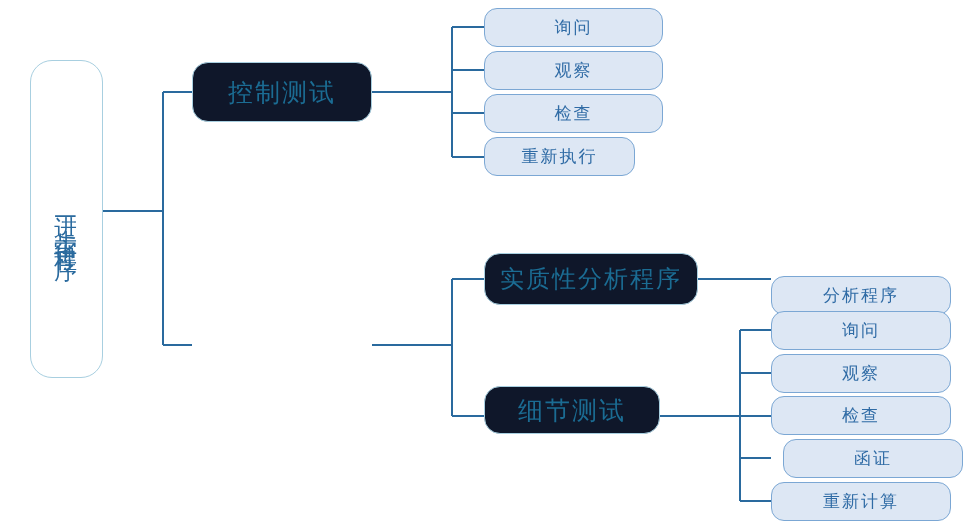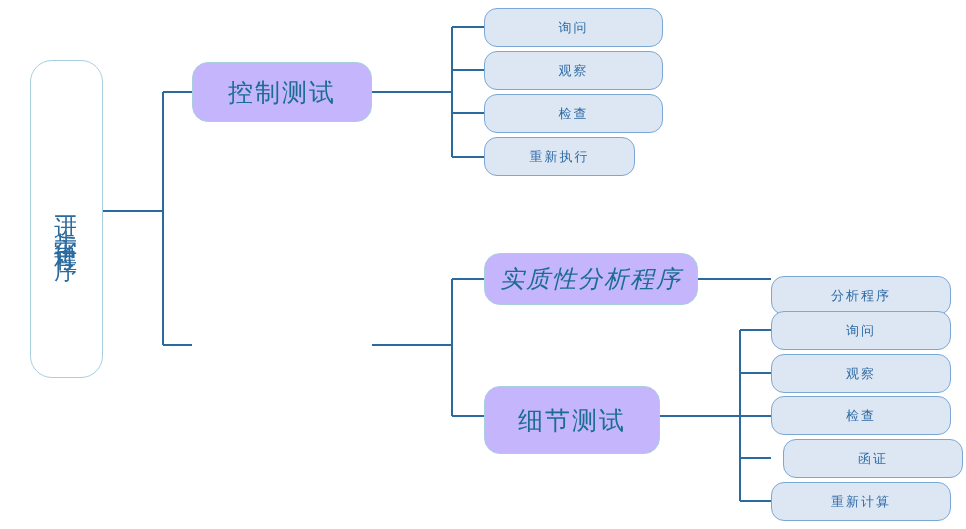--- a/index.html
+++ b/index.html
@@ -44,36 +44,35 @@
     writing-mode: vertical-rl;
     text-orientation: upright;
     letter-spacing: 7px;
     font-size: 23px;
     color: #2a6a9e;
     padding-top: 6px;
   }
   
   .node--branch {
     border: 1.5px solid #a8cfe0;
-    background: #c4b5fd;
+    background: #0f172a;
     border-radius: 16px;
     font-size: 25px;
     color: #1b6c93;
     letter-spacing: 2px;
   }
   .node--branch-sm {
     font-size: 24px;
-    font-style: italic;
   }
   
   .node--leaf {
     border: 1.2px solid #7ba7d4;
     background: #dde7f4;
     border-radius: 13px;
-    font-size: 13px;
+    font-size: 17px;
     color: #2f6ba5;
     letter-spacing: 2px;
   }
 </style>
 </head>
 <body>
 
 <div id="canvas">
 
   <svg id="connectors" viewBox="0 0 966 529" xmlns="http://www.w3.org/2000/svg">
@@ -115,21 +114,21 @@
   <div class="node node--leaf" style="left:484px; top:8px; width:179px; height:39px;">询问</div>
   <div class="node node--leaf" style="left:484px; top:51px; width:179px; height:39px;">观察</div>
   <div class="node node--leaf" style="left:484px; top:94px; width:179px; height:39px;">检查</div>
   <div class="node node--leaf" style="left:484px; top:137px; width:151px; height:39px;">重新执行</div>
 
 
   <div class="node node--branch node--branch-sm" style="left:484px; top:253px; width:214px; height:52px;">实质性分析程序</div>
 
   <div class="node node--leaf" style="left:771px; top:276px; width:180px; height:39px;">分析程序</div>
 
-  <div class="node node--branch" style="left:484px; top:386px; width:176px; height:68px;">细节测试</div>
+  <div class="node node--branch" style="left:484px; top:386px; width:176px; height:48px;">细节测试</div>
 
   <div class="node node--leaf" style="left:771px; top:311px; width:180px; height:39px;">询问</div>
   <div class="node node--leaf" style="left:771px; top:354px; width:180px; height:39px;">观察</div>
   <div class="node node--leaf" style="left:771px; top:396px; width:180px; height:39px;">检查</div>
   <div class="node node--leaf" style="left:771px; top:439px; width:180px; height:39px;margin-left:12px;">函证</div>
   <div class="node node--leaf" style="left:771px; top:482px; width:180px; height:39px;">重新计算</div>
 
 </div>
 
 </body></html>

